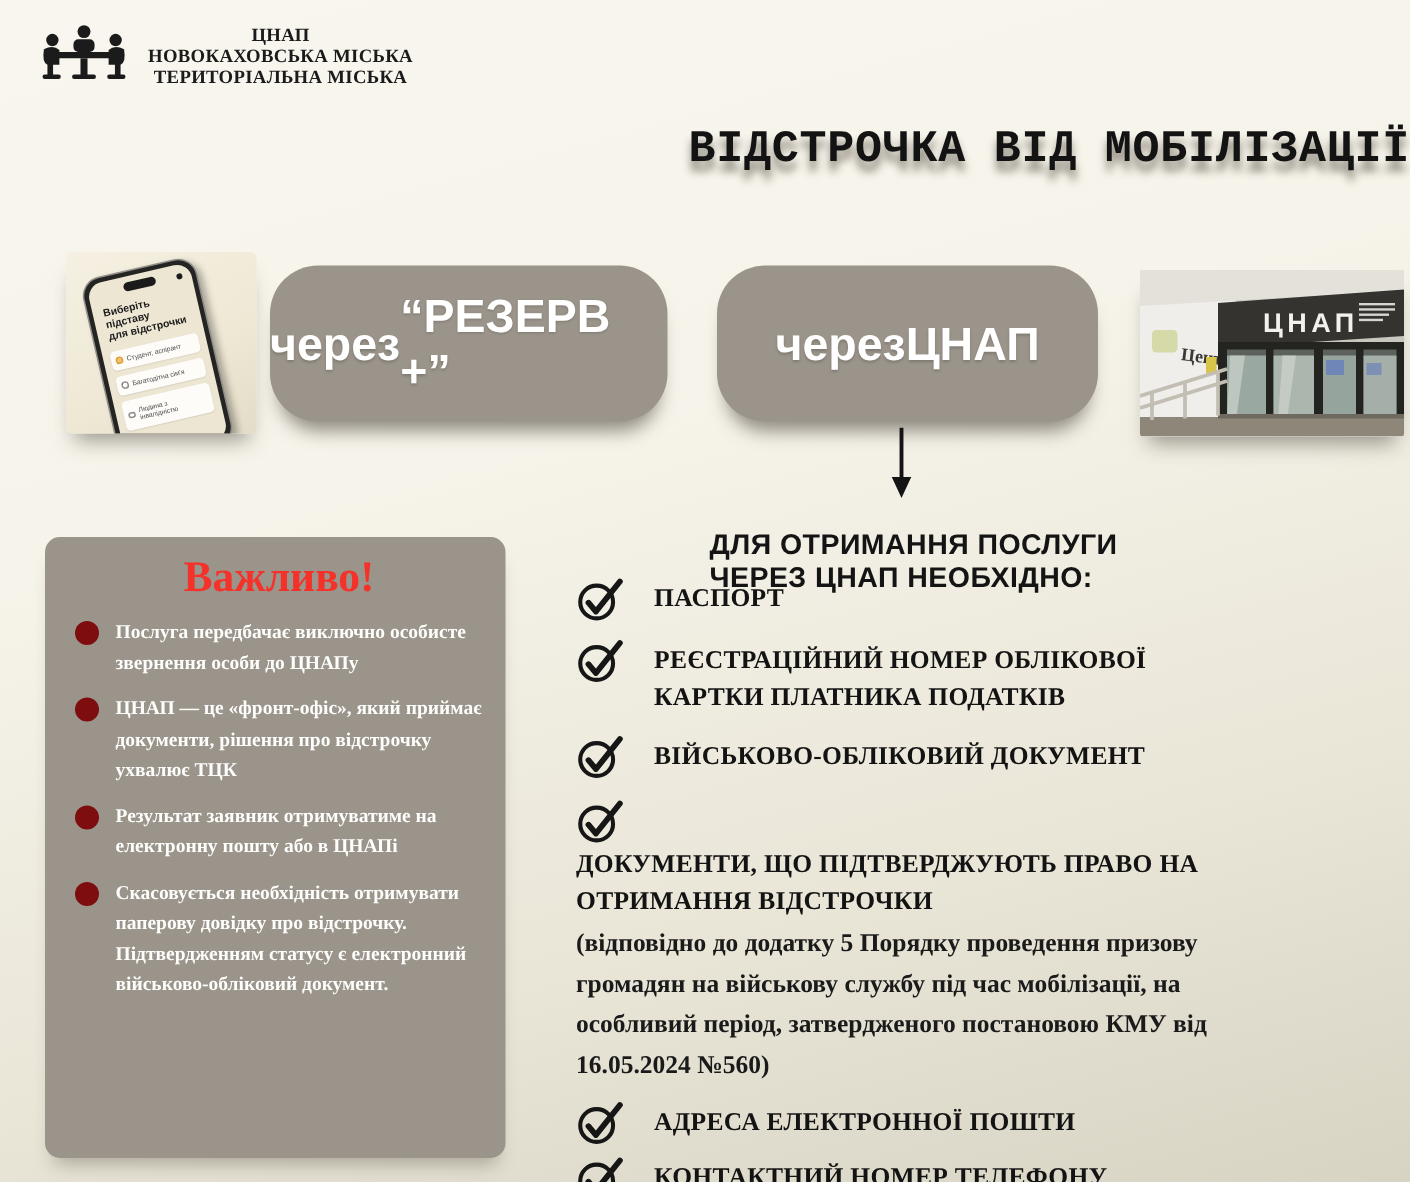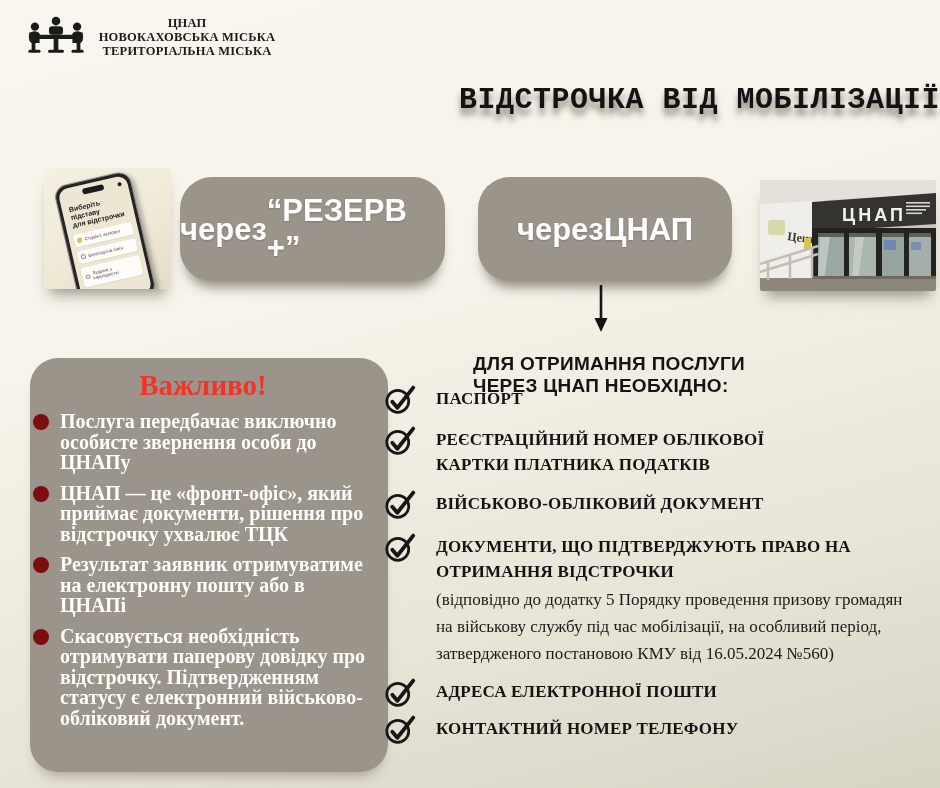--- a/index.html
+++ b/index.html
@@ -58,39 +58,39 @@
 
   
   .down-arrow { position:absolute; left:590px; top:285px; }
 
   
   .section-header { position:absolute; left:473px; top:353px;
     font-family:"Liberation Sans", sans-serif; font-weight:bold; font-size:19px; line-height:21.5px;
     letter-spacing:.3px; color:#141414; }
 
   
-  .important-box { position:absolute; left:30px; top:358px; width:358px; height:414px;
-    background:#9a948a; border-radius:28px; padding:8px 13px 0 1px; overflow:hidden;
+  .important-box { position:absolute; left:30px; top:358px; width:307px; height:414px;
+    background:#9a948a; border-radius:10px; padding:8px 13px 0 18px; overflow:hidden;
     box-shadow:0 10px 12px -6px rgba(62,57,46,.35); }
   .important-title { text-align:center; font-weight:bold; font-size:29px; color:#f5322a; margin:3px 0 9px; }
   .important-list { list-style:none; }
   .important-list li { display:flex; align-items:flex-start; margin-bottom:10px; }
   .bullet-dot { width:16px; height:16px; border-radius:50%; background:#7e0d10; flex-shrink:0; margin:3px 11px 0 2px; }
-  .important-list .itext { font-weight:bold; font-size:20px; line-height:20.5px; color:#fdfdfb; }
+  .important-list .itext { font-weight:bold; font-size:13px; line-height:20.5px; color:#fdfdfb; }
 
   
   .checklist { position:absolute; left:384px; top:386px; width:548px; }
   .check-item { display:flex; align-items:flex-start; }
   .check-item .check-icon { flex-shrink:0; margin-right:19px; margin-top:-2px; }
   .check-item .clabel { font-weight:bold; font-size:17px; line-height:25px; letter-spacing:.2px; color:#131313; }
-  .check-item .cnote { font-weight:normal; font-size:17px; line-height:27px; color:#1a1a1a; max-width:482px; margin-top:2px; }
+  .check-item .cnote { font-weight:bold; font-size:17px; line-height:27px; color:#1a1a1a; max-width:482px; margin-top:2px; }
   .ci-1 { margin-bottom:12px; }
   .ci-2 { margin-bottom:14px; }  .ci-2 .clabel { max-width:372px; }
   .ci-3 { margin-bottom:14px; }
-  .ci-4 { margin-bottom:12px; }  .ci-4 .clabel { max-width:462px; }
+  .ci-4 { margin-bottom:12px;flex-direction:column; }  .ci-4 .clabel { max-width:462px; }
   .ci-5 { margin-bottom:8px; }
 </style>
 </head>
 <body>
 
 <div class="poster">
 
   <div class="logo">
     <span>
       <svg viewBox="0 0 64 46" width="60" height="46">

